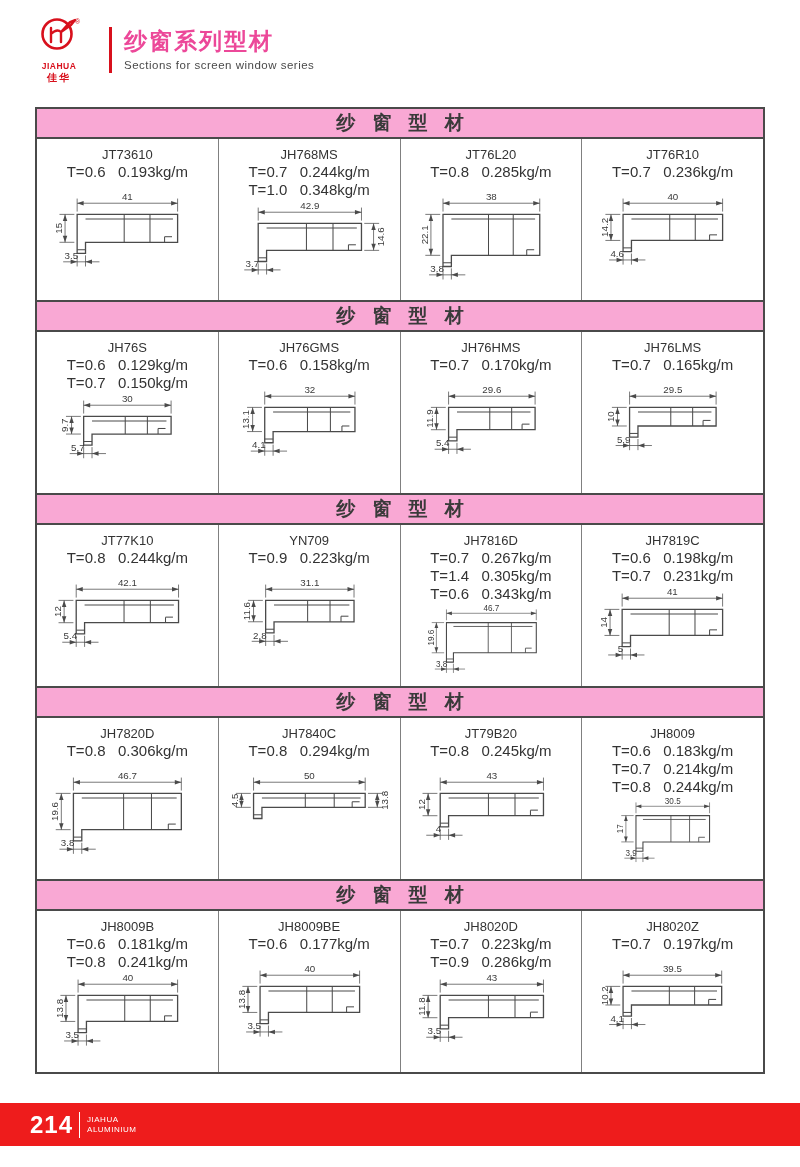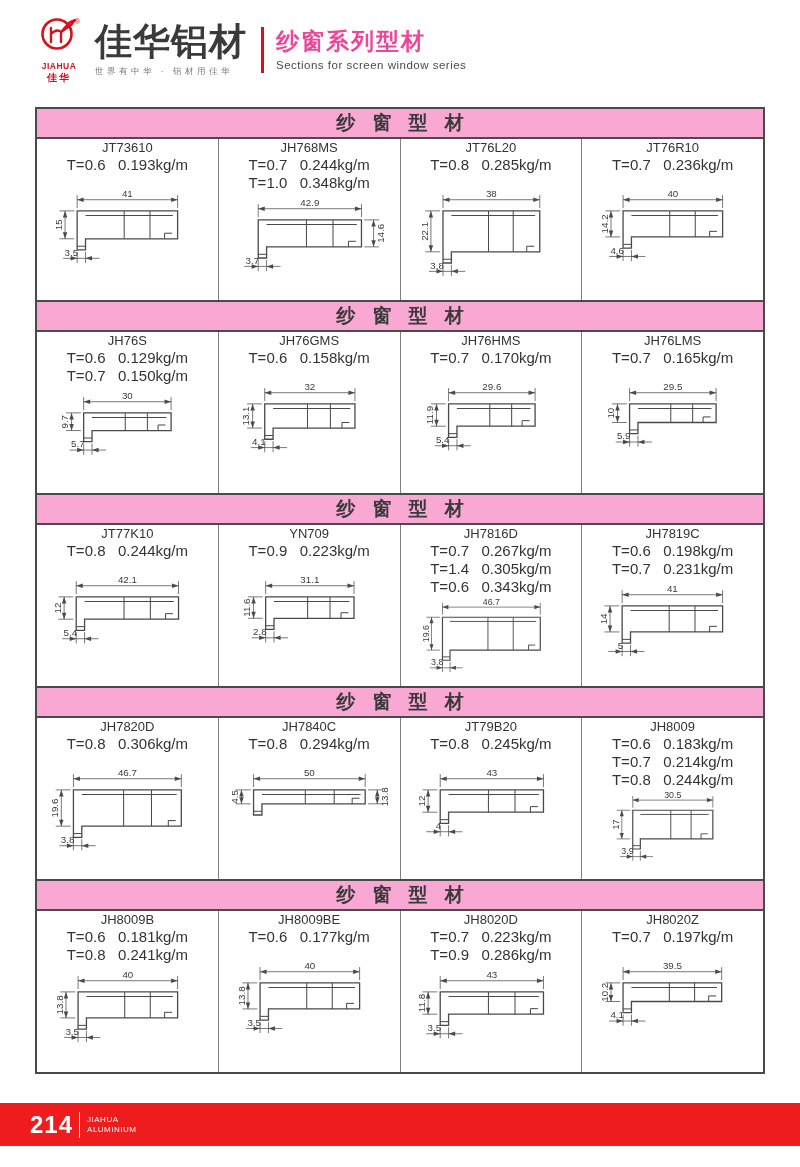--- a/index.html
+++ b/index.html
@@ -18,21 +18,21 @@
   .series-subtitle { font-size:11.5px; color:#4a4a4a; letter-spacing:0.5px; margin-top:4px; }
 
   
   .content-table { position:absolute; left:35px; right:35px; top:107px; border:2px solid #4a4a4a; background:#fff; }
   .section:not(:first-child) { border-top:2px solid #4a4a4a; }
   .section-header { height:30px; background:#f9a8d4; border-bottom:2px solid #4a4a4a;
                     display:flex; align-items:center; justify-content:center;
                     font-size:19px; font-weight:bold; color:#3a3a3a; letter-spacing:0.9em; text-indent:0.9em; }
   .section-row { display:flex; height:161px; }
   .profile-cell { flex:1 1 0; border-left:1px solid #808080; display:flex; flex-direction:column;
-                  align-items:center; overflow:hidden; }
+                  align-items:center; padding-top:7px; overflow:hidden; }
   .profile-cell:first-child { border-left:0; }
   .profile-code { font-size:13px; color:#333; line-height:17px; }
   .spec-line { font-size:15px; color:#333; line-height:18px; white-space:pre; }
   .drawing { flex:1 1 0; min-height:0; width:100%; display:flex; align-items:flex-start; justify-content:center; padding:1px 2px 3px; }
   .drawing svg { width:100%; height:100%; }
 
   
   .footer-bar { position:absolute; left:0; right:0; top:1103px; height:43px; background:#ee1c1c;
                 display:flex; align-items:center; color:#fff; }
   .page-number { font-size:24px; font-weight:bold; margin-left:30px; letter-spacing:1px; }
@@ -48,24 +48,20 @@
   <div class="header">
     <div class="logo-block">
       <svg width="44" height="40" viewBox="0 0 44 40">
         <circle cx="20" cy="18" r="14.5" fill="none" stroke="#d8101c" stroke-width="2.6"></circle>
         <path d="M14 26 L14 12 M14 18 Q20 12 24 16 L24 26 M24 16 L33 6 L38 4 L34 9 Z" fill="none" stroke="#d8101c" stroke-width="2.4" stroke-linecap="round" stroke-linejoin="round"></path>
         <path d="M33 6 L38 4 L34 9 Z" fill="#d8101c"></path>
         <text x="38" y="8" font-size="7" fill="#d8101c">®</text>
       </svg>
       <div class="logo-en">JIAHUA</div>
       <div class="logo-cn">佳华</div>
-    </div>
-    <div>
-      <div class="brand-title">佳华铝材</div>
-      <div class="brand-slogan">世界有中华 · 铝材用佳华</div>
     </div>
     <div class="header-divider"></div>
     <div>
       <div class="series-title">纱窗系列型材</div>
       <div class="series-subtitle">Sections for screen window series</div>
     </div>
   </div>
 
   <div class="content-table">
   <div class="section">

